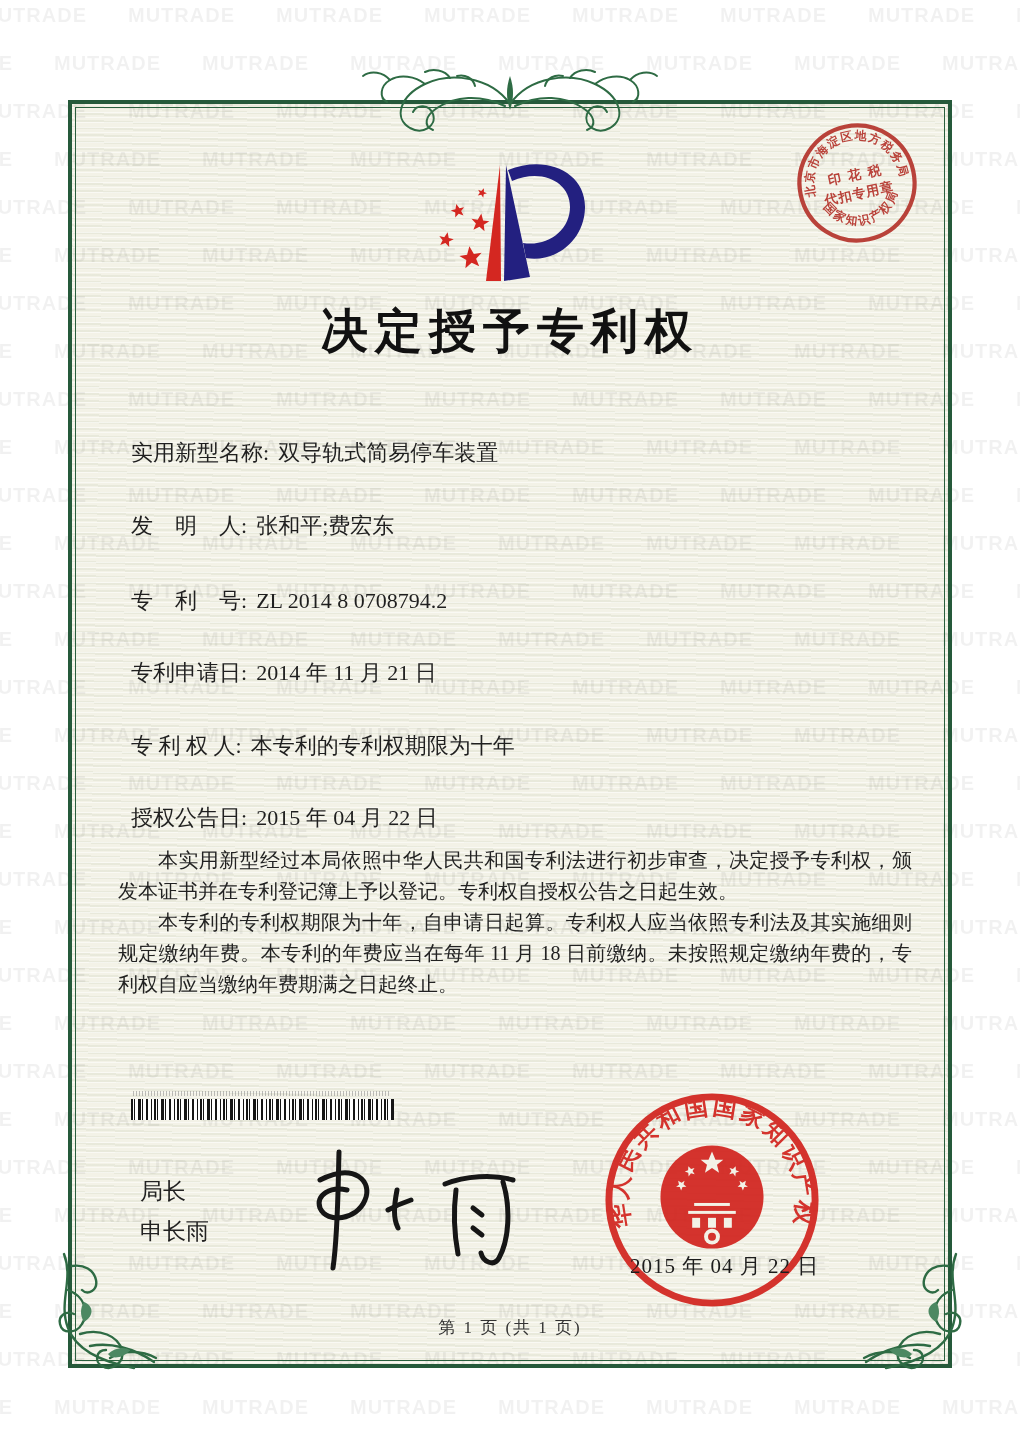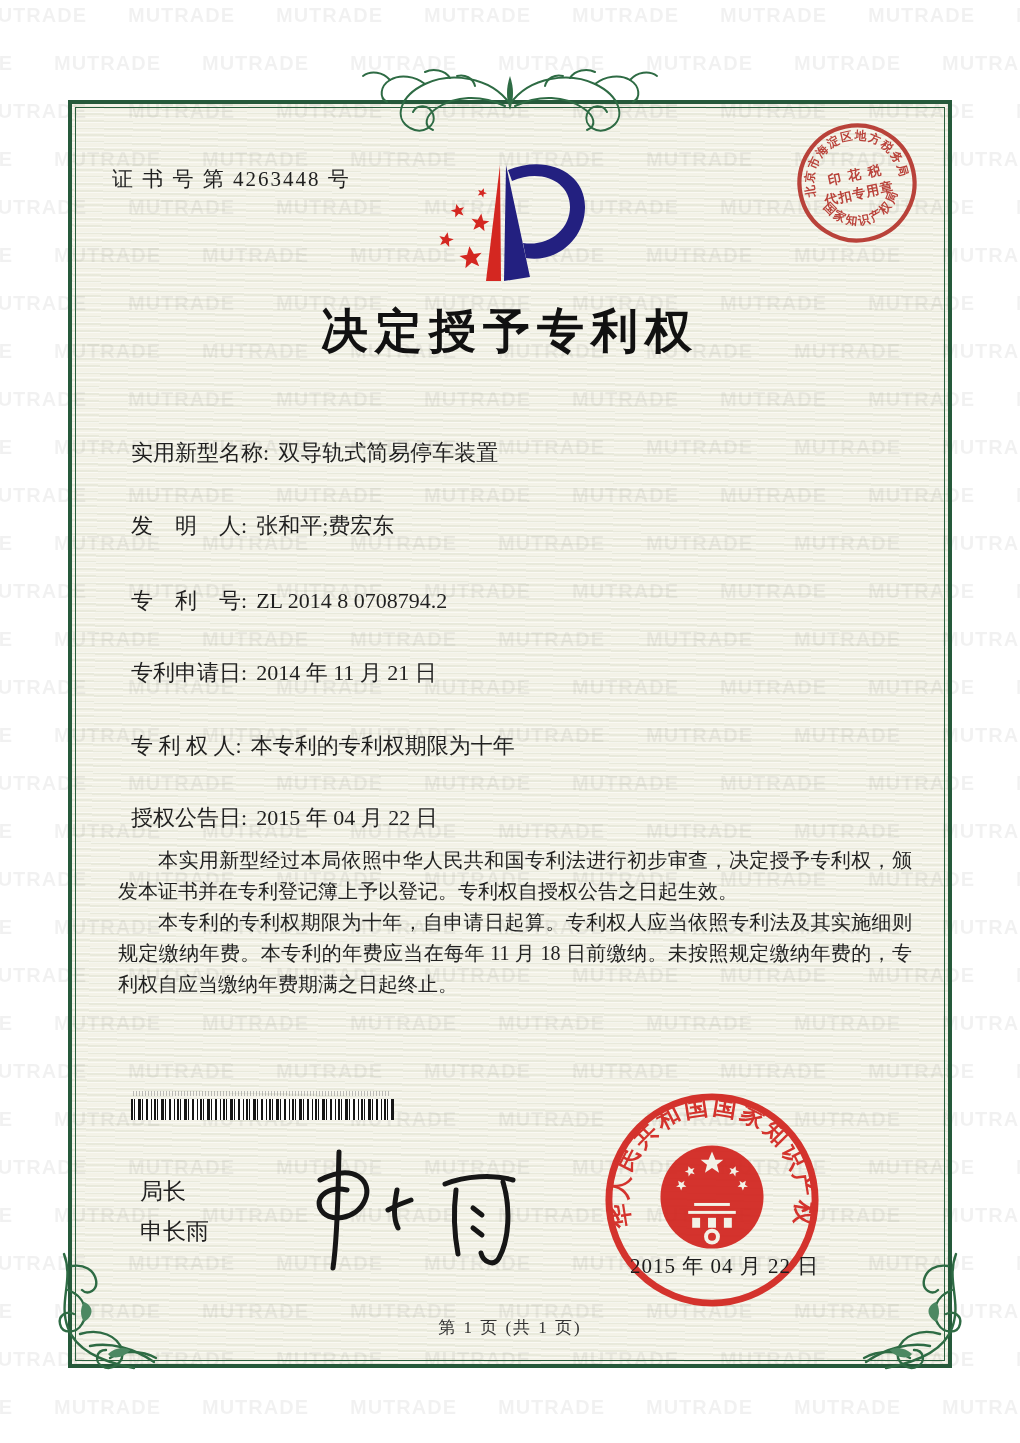--- a/index.html
+++ b/index.html
@@ -333,21 +333,20 @@
       <path d="M40,96 C60,92 84,98 104,112"></path>
       <path d="M22,16 C34,14 44,20 46,30 C48,40 38,46 32,40"></path>
       <path d="M60,108 C72,100 92,100 106,108"></path>
       <path d="M34,52 C30,58 30,66 34,72 C44,66 44,56 34,52 Z" fill="#4c8862" stroke="none"></path>
       <path d="M58,104 C64,98 74,96 80,100 C74,108 62,110 58,104 Z" fill="#4c8862" stroke="none"></path>
     </g>
   </svg>
 
   <div class="content">
 
-    <div class="cert-number">证 书 号 第 4263448 号</div>
 
     <svg class="logo" width="164" height="126" viewBox="0 0 164 126">
       <defs>
         <path id="star" d="M0,-10 L2.9,-3.1 L9.5,-3.1 L4.2,1.2 L5.9,7.9 L0,4 L-5.9,7.9 L-4.2,1.2 L-9.5,-3.1 L-2.9,-3.1 Z"></path>
       </defs>
       <path d="M80,10 C118,-6 158,12 157,48 C156,82 126,103 98,98 L95,83 C120,87 142,70 142,47 C142,22 114,8 84,21 Z" fill="#232080"></path>
       <polygon points="78,5 76,121 102,117" fill="#232080"></polygon>
       <polygon points="72,5 58,121 73,121" fill="#d42721"></polygon>
       <use href="#star" fill="#d42721" transform="translate(54,33) scale(0.5) rotate(22)"></use>
       <use href="#star" fill="#d42721" transform="translate(30,51) scale(0.72) rotate(-14)"></use>

